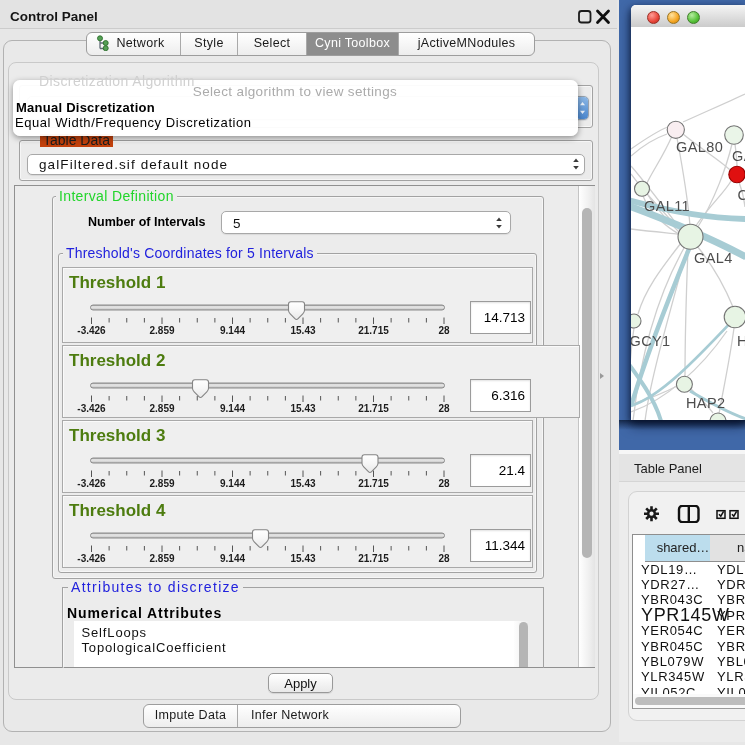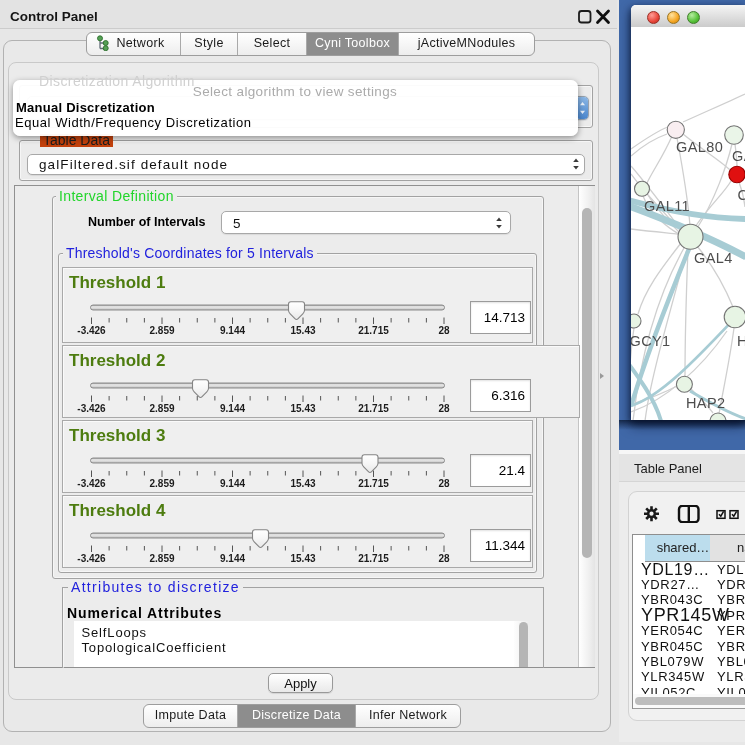--- a/index.html
+++ b/index.html
@@ -82,21 +82,20 @@
 
 <svg class="abs" style="left:96px;top:35px" width="14" height="16" viewBox="0 0 14 16">
   <path d="M4 3.5 V13.5 M4 8 H9.5 M4 13.5 H9.5" stroke="#5f6b74" stroke-width="1.3" fill="none"></path>
   <circle cx="4" cy="3.3" r="2.5" fill="#55a055" stroke="#2d6e2d" stroke-width="0.9"></circle>
   <circle cx="9.7" cy="8" r="2.5" fill="#55a055" stroke="#2d6e2d" stroke-width="0.9"></circle>
   <circle cx="9.7" cy="13.2" r="2.5" fill="#55a055" stroke="#2d6e2d" stroke-width="0.9"></circle>
 </svg>
 
 <div class="tabbar abs" style="left:143px;top:704px;width:316px;">
   <div class="seg" style="width:94px;">Impute Data</div>
-  <div class="seg sel" style="width:118px;">Discretize Data</div>
   <div class="seg" style="width:104px;">Infer Network</div>
 </div>
 
 <div class="group abs" style="left:19px;top:85px;width:572px;height:41px;"></div>
 <div class="combo abs" style="left:27px;top:96px;width:560px;height:22px;"></div>
 <div class="abs" style="left:576px;top:96.5px;width:12px;height:22px;border-radius:4px;background:linear-gradient(#8ab6e5,#4a86cd);box-shadow:0 0 2px rgba(70,125,190,0.7);"></div>
 <svg class="abs" style="left:578px;top:101px" width="9" height="14" viewBox="0 0 9 14">
   <path d="M4.5 1 L7 4.2 L2 4.2 Z" fill="rgba(255,255,255,0.85)"></path>
   <path d="M4.5 13 L7 9.8 L2 9.8 Z" fill="rgba(255,255,255,0.85)"></path>
 </svg>
@@ -367,21 +366,21 @@
     <path d="M76 9.2 L77.8 11.2 L80.6 6.4" stroke-width="1.5"></path>
     <rect x="87" y="5.7" width="8" height="7.6" stroke-width="1.5"></rect>
     <path d="M89 9.2 L90.8 11.2 L93.6 6.4" stroke-width="1.5"></path>
   </g>
 </svg>
 
 <div class="abs" id="ttable" style="left:632px;top:534px;width:113px;height:174px;background:#fff;
      border-top:1px solid #8e8e8e;border-left:1px solid #8e8e8e;overflow:hidden;">
 <div style="position:absolute;left:0;top:0;width:76px;height:26px;background:#bcdded;border-right:1px solid #8aa3b2;border-bottom:1px solid #8e8e8e;text-align:center;line-height:26px;font-size:13px;color:#222;margin-left:12px;">shared…</div>
 <div style="position:absolute;left:77px;top:0;width:80px;height:26px;background:#e2e2e2;border-bottom:1px solid #8e8e8e;font-size:13px;color:#222;line-height:26px;padding-left:27px;">name</div>
-<div style="position:absolute;left:8px;top:26.5px;height:15.4px;line-height:15.4px;font-size:16px;color:#111;letter-spacing:0.65px;">YDL19…</div>
+<div style="position:absolute;left:8px;top:26.5px;height:15.4px;line-height:15.4px;font-size:13px;color:#111;letter-spacing:0.65px;">YDL19…</div>
 <div style="position:absolute;left:84px;top:26.5px;height:15.4px;line-height:15.4px;font-size:13px;color:#111;letter-spacing:0.65px;">YDL1</div>
 <div style="position:absolute;left:8px;top:41.9px;height:15.4px;line-height:15.4px;font-size:13px;color:#111;letter-spacing:0.65px;">YDR27…</div>
 <div style="position:absolute;left:84px;top:41.9px;height:15.4px;line-height:15.4px;font-size:13px;color:#111;letter-spacing:0.65px;">YDR2</div>
 <div style="position:absolute;left:8px;top:57.3px;height:15.4px;line-height:15.4px;font-size:13px;color:#111;letter-spacing:0.65px;">YBR043C</div>
 <div style="position:absolute;left:84px;top:57.3px;height:15.4px;line-height:15.4px;font-size:13px;color:#111;letter-spacing:0.65px;">YBR0</div>
 <div style="position:absolute;left:8px;top:72.7px;height:15.4px;line-height:15.4px;font-size:18px;color:#111;letter-spacing:0.65px;">YPR145W</div>
 <div style="position:absolute;left:84px;top:72.7px;height:15.4px;line-height:15.4px;font-size:13px;color:#111;letter-spacing:0.65px;">YPR1</div>
 <div style="position:absolute;left:8px;top:88.1px;height:15.4px;line-height:15.4px;font-size:13px;color:#111;letter-spacing:0.65px;">YER054C</div>
 <div style="position:absolute;left:84px;top:88.1px;height:15.4px;line-height:15.4px;font-size:13px;color:#111;letter-spacing:0.65px;">YER0</div>
 <div style="position:absolute;left:8px;top:103.5px;height:15.4px;line-height:15.4px;font-size:13px;color:#111;letter-spacing:0.65px;">YBR045C</div>

